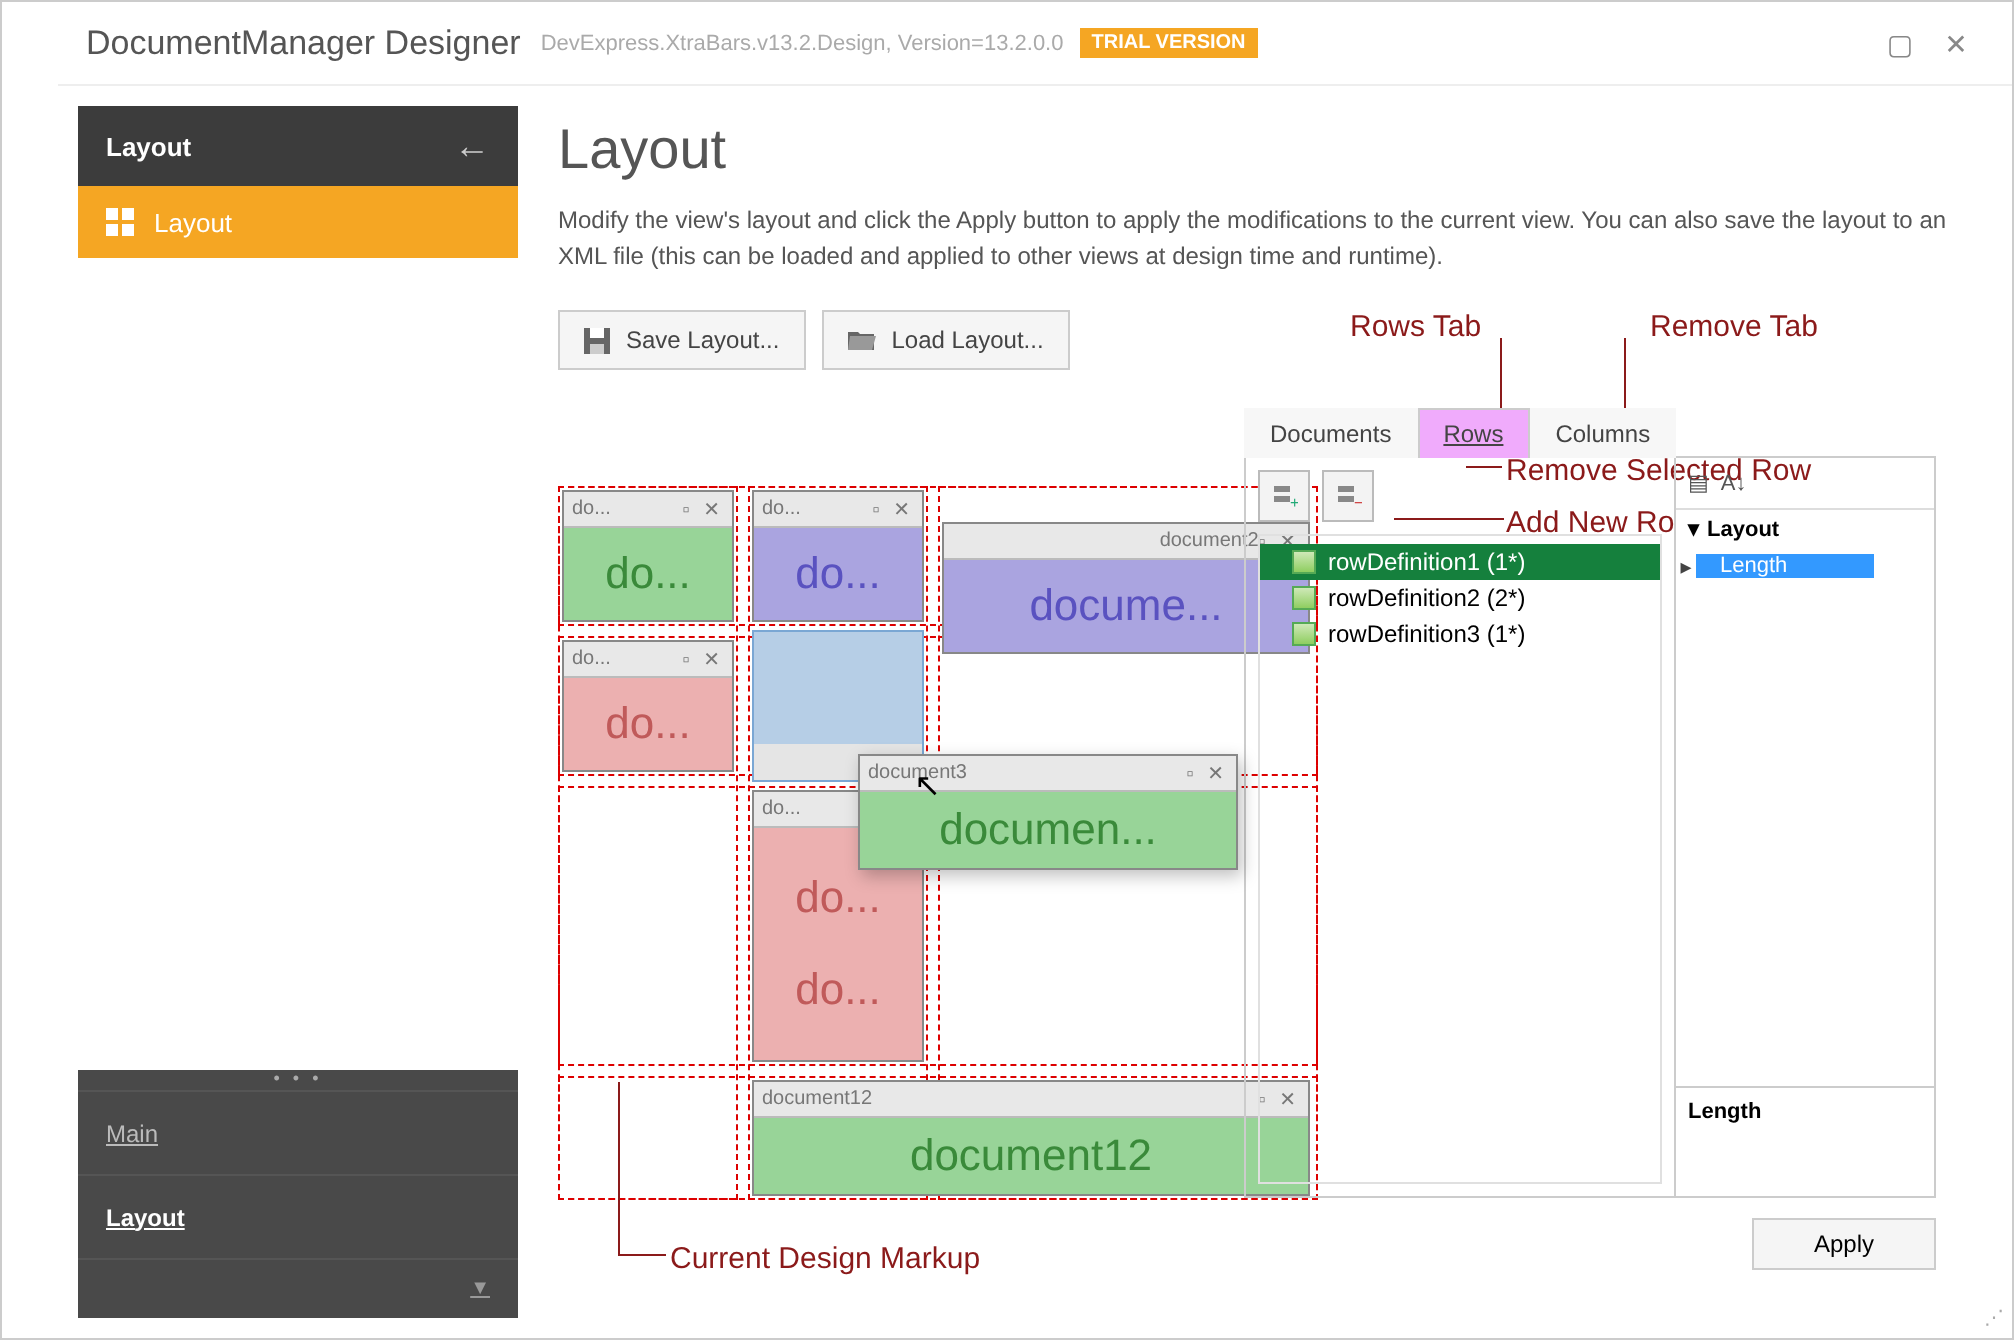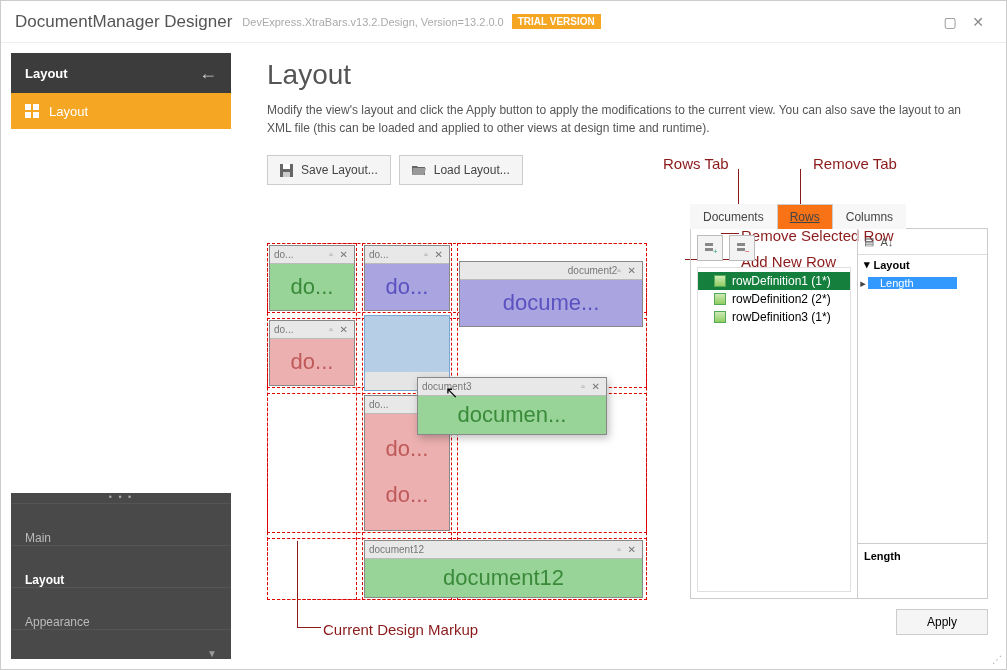--- a/index.html
+++ b/index.html
@@ -1,32 +1,32 @@
 <!DOCTYPE html>
 <html><head>
 <meta charset="utf-8">
 <style>
   * { box-sizing: border-box; margin: 0; padding: 0; font-family: "Segoe UI", Tahoma, sans-serif; }
   body { background: #fff; }
-  .window { width: 1007px; height: 670px; border: 1px solid #ccc; position: relative; background: #fff; }
+  .window { width: 1007px; height: 670px; border: 1px solid #ccc; position: relative; background: #fff; padding-left: 28px; }
   .titlebar { height: 42px; display: flex; align-items: center; padding: 0 14px; border-bottom: 1px solid #eee; }
   .titlebar .title { font-size: 17px; color: #555; font-weight: 300; margin-right: 10px; }
   .titlebar .subtitle { font-size: 11px; color: #aaa; margin-right: 8px; }
   .badge-trial { background: #f5a623; color: #fff; font-size: 10px; font-weight: bold; padding: 2px 6px; }
   .titlebar .spacer { flex: 1; }
   .titlebar .winbtn { width: 28px; text-align: center; color: #888; font-size: 14px; cursor: pointer; }
-  .body { display: flex; height: calc(100% - 42px); gap: 16px; }
+  .body { display: flex; height: calc(100% - 42px); }
   .sidebar { width: 240px; background: #fff; padding: 10px; display: flex; flex-direction: column; }
   .side-top { }
   .side-head { background: #3c3c3c; color: #fff; height: 40px; display: flex; align-items: center; padding: 0 14px; font-size: 13px; font-weight: bold; justify-content: space-between; }
   .side-head .back { color: #ccc; font-size: 18px; cursor: pointer; }
   .side-item-active { background: #f5a623; color: #fff; height: 36px; display: flex; align-items: center; padding: 0 14px; font-size: 13px; gap: 10px; }
   .side-fill { flex: 1; }
   .side-grip { background: #494949; height: 10px; text-align: center; color: #aaa; font-size: 9px; line-height: 8px; letter-spacing: 2px; }
-  .side-cat { background: #494949; color: #bbb; height: 42px; display: flex; align-items: flex-end; padding: 0 14px; font-size: 12px; border-top: 1px solid #555; cursor: pointer; }
+  .side-cat { background: #494949; color: #bbb; height: 42px; display: flex; align-items: center; padding: 0 14px; font-size: 12px; border-top: 1px solid #555; cursor: pointer; text-decoration: underline; }
   .side-cat.sel { color: #fff; font-weight: bold; }
   .side-cat.arrow { justify-content: flex-end; color: #999; font-size: 10px; height: 30px; }
   .main { flex: 1; padding: 10px 22px 10px 10px; position: relative; overflow: hidden; }
   .page-title { font-size: 28px; font-weight: 300; color: #555; margin: 6px 0 10px; }
   .desc { font-size: 12px; color: #555; line-height: 1.5; max-width: 700px; }
   .toolbar-row { display: flex; gap: 8px; margin-top: 18px; }
   .btn { border: 1px solid #ccc; background: #f5f5f5; height: 30px; display: inline-flex; align-items: center; padding: 0 12px; font-size: 12px; color: #444; gap: 8px; cursor: pointer; }
   .btn svg, .side-item-active svg { flex-shrink: 0; }
   .layout-area { position: absolute; left: 10px; top: 200px; width: 380px; }
   .row-dash { position: absolute; border: 1px dashed #d00; pointer-events: none; }
@@ -36,24 +36,24 @@
   .tile .tbar .tctl { font-size: 10px; color: #777; letter-spacing: 2px; }
   .tile .tbody { height: calc(100% - 18px); display: flex; align-items: center; justify-content: center; font-size: 22px; overflow: hidden; white-space: nowrap; }
   .c-green .tbody { background: rgba(100,200,100,.6); color: #3a8a3a; }
   .c-purple .tbody { background: rgba(130,120,220,.6); color: #5a52c0; }
   .c-red .tbody { background: rgba(240,140,140,.6); color: #c05a5a; }
   .c-blue .tbody { background: rgba(150,190,230,.6); }
   .tile.drag { box-shadow: 2px 3px 8px rgba(0,0,0,.25); z-index: 20; }
   .cursor { position: absolute; z-index: 30; font-size: 16px; color: #000; pointer-events: none; }
   .callout { position: absolute; font-size: 15px; color: #8b1a1a; }
   .callout-line { position: absolute; background: #8b1a1a; }
-  .right-pane { position: absolute; right: 18px; top: 160px; width: 298px; }
+  .right-pane { position: absolute; right: 38px; top: 160px; width: 346px; }
   .tabs { display: flex; border-bottom: 1px solid #ccc; font-size: 12px; }
   .tab { padding: 5px 12px; border: 1px solid transparent; border-bottom: none; cursor: pointer; color: #444; position: relative; top: 1px; background: #f7f7f7; }
-  .tab.active { border-color: #ccc; background: #f97316; text-decoration: underline; }
+  .tab.active { border-color: #ccc; background: #f0abfc; text-decoration: underline; }
   .pane-body { border: 1px solid #ccc; border-top: none; height: 370px; display: flex; }
   .tree-side { flex: 1; padding: 6px; display: flex; flex-direction: column; }
   .tree-tools { display: flex; gap: 6px; margin-bottom: 6px; }
   .tool { width: 26px; height: 26px; border: 1px solid #bbb; background: #f3f3f3; display: flex; align-items: center; justify-content: center; cursor: pointer; }
   .tree { border: 1px solid #e0e0e0; flex: 1; font-size: 12px; padding: 4px 0; overflow: auto; }
   .tree-row { display: flex; align-items: center; height: 18px; padding: 0 4px 0 16px; gap: 6px; cursor: pointer; }
   .tree-row.sel { background: #15803d; color: #fff; }
   .sq { width: 12px; height: 12px; border: 1px solid #5a5; background: linear-gradient(#cfe9b8,#8fce60); display: inline-block; }
   .prop-side { width: 130px; border-left: 1px solid #ccc; display: flex; flex-direction: column; font-size: 11px; }
   .prop-tools { height: 26px; border-bottom: 1px solid #ddd; display: flex; align-items: center; padding: 0 6px; gap: 6px; color: #555; }
@@ -100,23 +100,20 @@
         </div>
       </div>
       <div class="side-fill"></div>
       <div class="side-grip">• • •</div>
       <div class="side-cat">
           <span>Main</span>
         </div>
       <div class="side-cat sel">
           <span>Layout</span>
         </div>
-      <div class="side-cat">
-          <span>Appearance</span>
-        </div>
       <div class="side-cat arrow">▼</div>
     </div>
 
     <div class="main">
       <div class="page-title">Layout</div>
       <div class="desc">Modify the view's layout and click the Apply button to apply the modifications to the current view. You can also save the layout to an XML file (this can be loaded and applied to other views at design time and runtime).</div>
 
       <div class="toolbar-row">
         <div class="btn">
           <svg width="13" height="13" viewBox="0 0 13 13">

